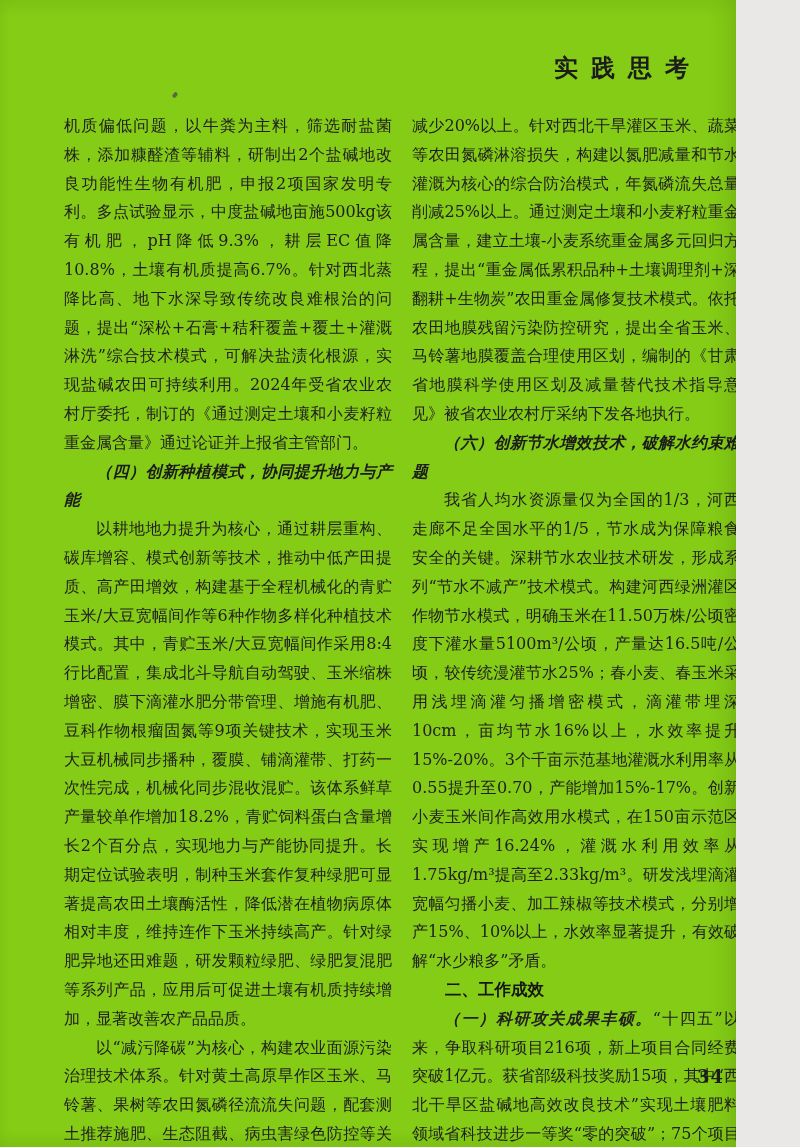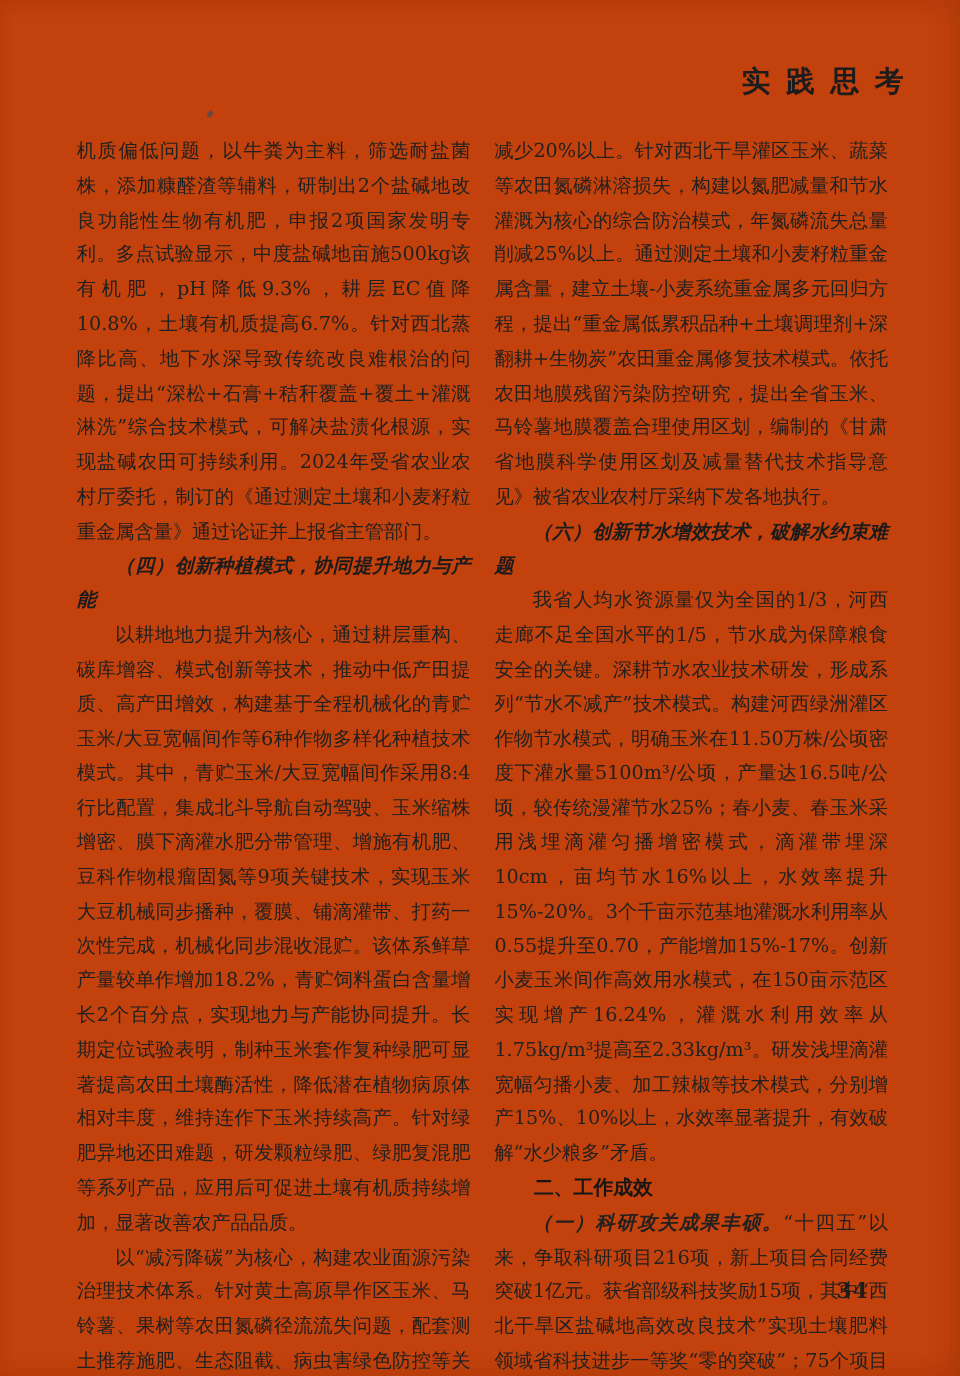--- a/index.html
+++ b/index.html
@@ -3,22 +3,22 @@
 <meta charset="utf-8">
 <style>
   html, body { margin: 0; padding: 0; }
   body {
     width: 800px; height: 1147px;
     font-family: "DejaVu Serif", "Liberation Serif", serif;
     background: #e9e8e6;
   }
   .page {
     position: relative;
-    width: 800px; height: 1147px;
-    background: #c2410c;
+    width: 736px; height: 1147px;
+    background: #84cc16;
     overflow: hidden;
     box-shadow: inset -14px 0 18px rgba(0,0,0,0.055),
                 inset 0 8px 14px rgba(0,0,0,0.03),
                 inset 0 -8px 14px rgba(0,0,0,0.035);
   }
   .header-banner {
     position: absolute;
     top: 52px; right: 34px;
     font-family: "DejaVu Sans", "Liberation Sans", sans-serif;
     font-weight: 700;

